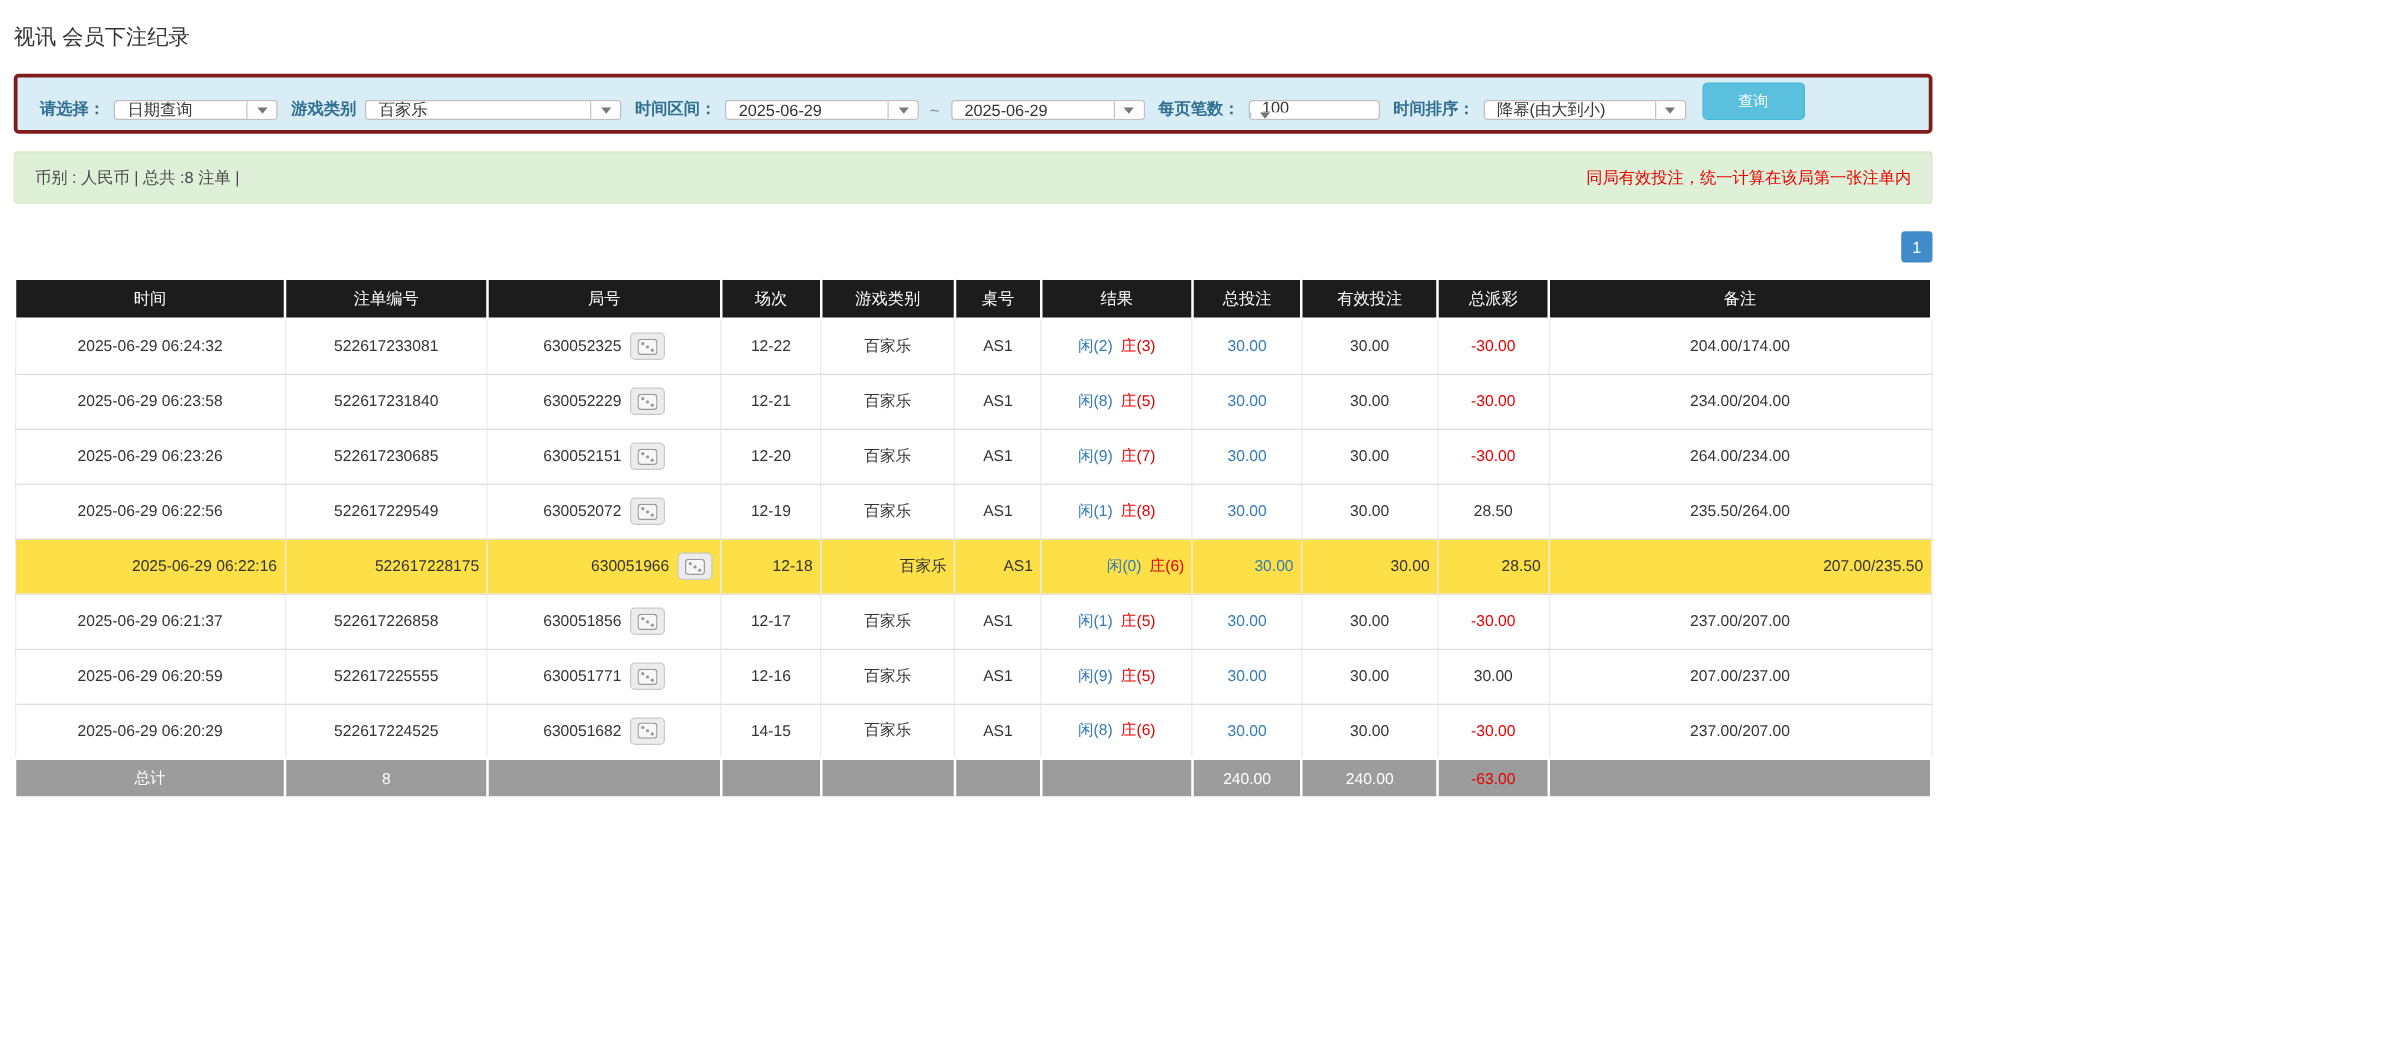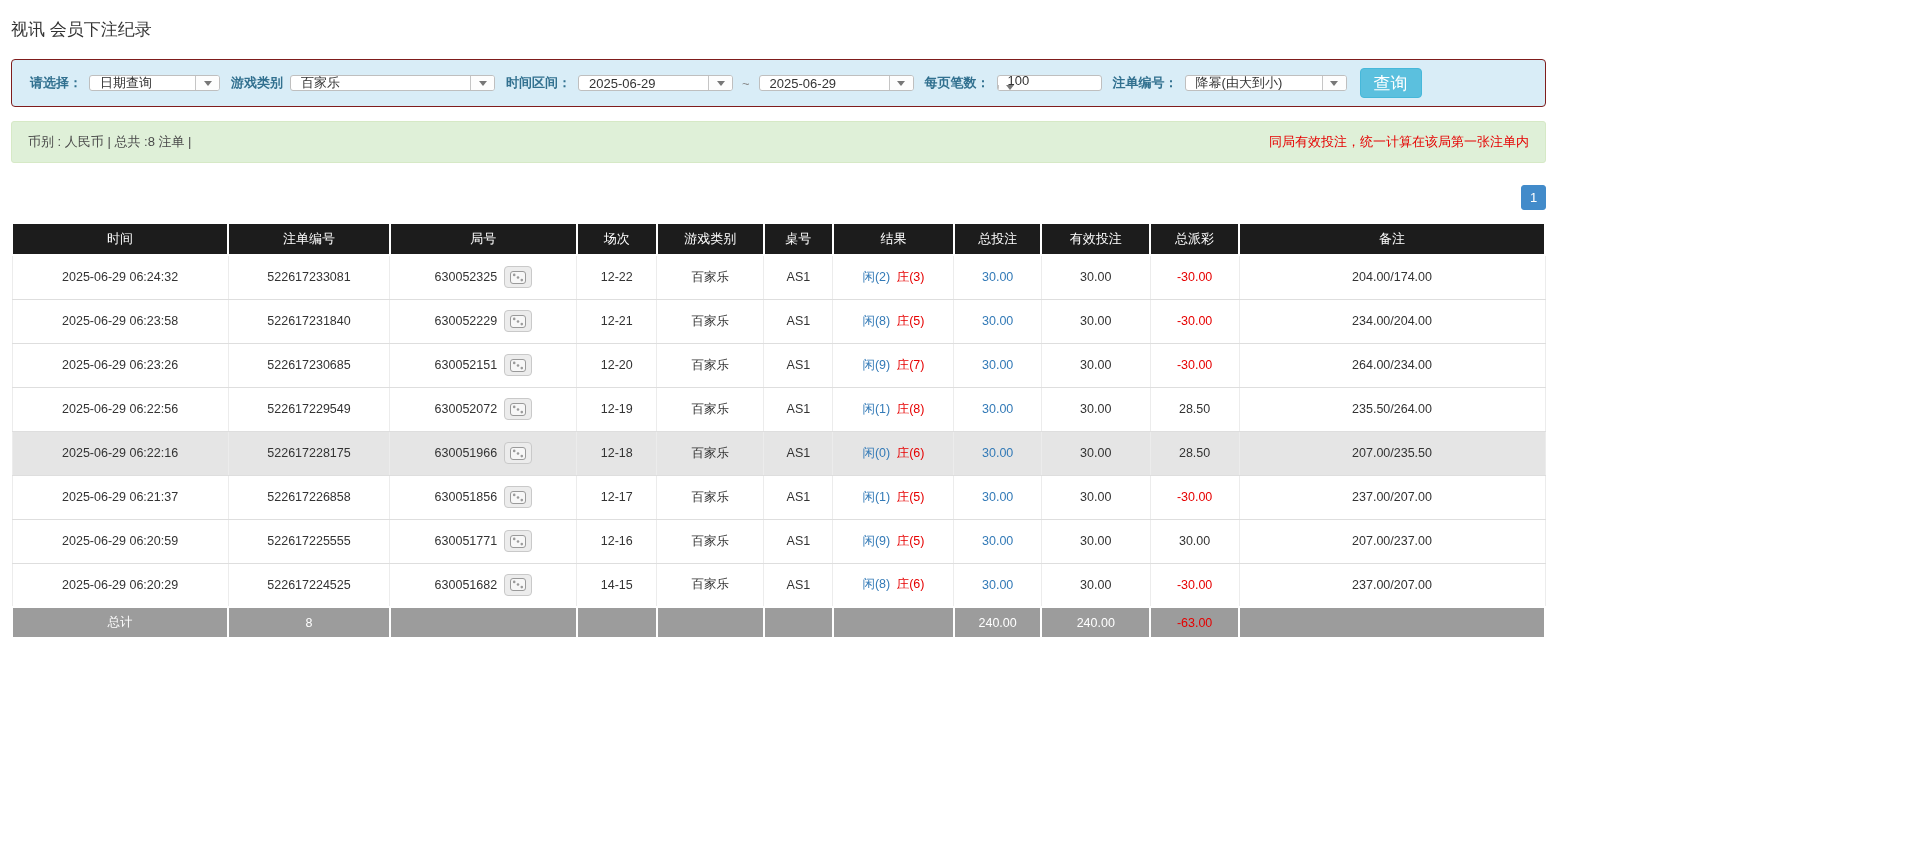--- a/index.html
+++ b/index.html
@@ -16,25 +16,25 @@
   .page-title {
     font-size: 17px;
     font-weight: 400;
     color: #333;
     margin: 4px 0 18px 0;
   }
 
   
   .filter-bar {
     background: #d9edf7;
-    border: 1px solid #7f1d1d;
+    border: 3px solid #7f1d1d;
     border-radius: 4px;
     padding: 8px 14px;
     display: flex;
-    align-items: center;
+    align-items: flex-end;
     gap: 7px;
     height: 48px;
   }
   .filter-label {
     color: #31708f;
     font-weight: bold;
     white-space: nowrap;
     margin-left: 4px;
   }
   .combo {
@@ -74,23 +74,23 @@
   .w-game   { width: 205px; }
   .w-date   { width: 155px; }
   .w-size   { width: 105px; flex-direction: column; }
   .w-sort   { width: 162px; }
   .tilde { color: #888; padding: 0 2px; }
   .btn-search {
     background: #5bc0de;
     border: 1px solid #46b8da;
     color: #fff;
     height: 30px;
-    padding: 0 13px;
+    padding: 0 28px;
     border-radius: 4px;
-    font-size: 17px;
+    font-size: 12px;
     cursor: pointer;
     margin-left: 6px;
     font-family: Liberation Serif, serif;
   }
 
   
   .summary-bar {
     margin-top: 14px;
     background: #dff0d8;
     border: 1px solid #d6e9c6;
@@ -146,21 +146,21 @@
     background: #fff;
     border: 1px solid #ececec;
     border-bottom: 1px solid #dedede;
     text-align: center;
     font-size: 12.5px;
     color: #333;
     height: 44px;
     padding: 4px 6px;
     vertical-align: middle;
   }
-  tbody tr.highlight td { background: #e5e5e5; }
+  tbody tr.highlight td { background: #fde047; text-align: right; }
   tfoot td {
     background: #9c9c9c;
     color: #fff;
     border: 2px solid #fff;
     text-align: center;
     font-size: 12.5px;
     height: 31px;
     padding: 4px;
   }
   .blue { color: #337ab7; }
@@ -223,21 +223,21 @@
     </div>
 
     <span class="filter-label">每页笔数：</span>
     <div class="combo w-size">
       <span class="value">100</span>
       <span class="caret-btn">
           <span class="caret"></span>
         </span>
     </div>
 
-    <span class="filter-label">注单编号：</span>
+    <span class="filter-label">时间排序：</span>
     <div class="combo w-sort">
       <span class="value">降幂(由大到小)</span>
       <span class="caret-btn">
           <span class="caret"></span>
         </span>
     </div>
 
     <button class="btn-search">查询</button>
   </div>
 

